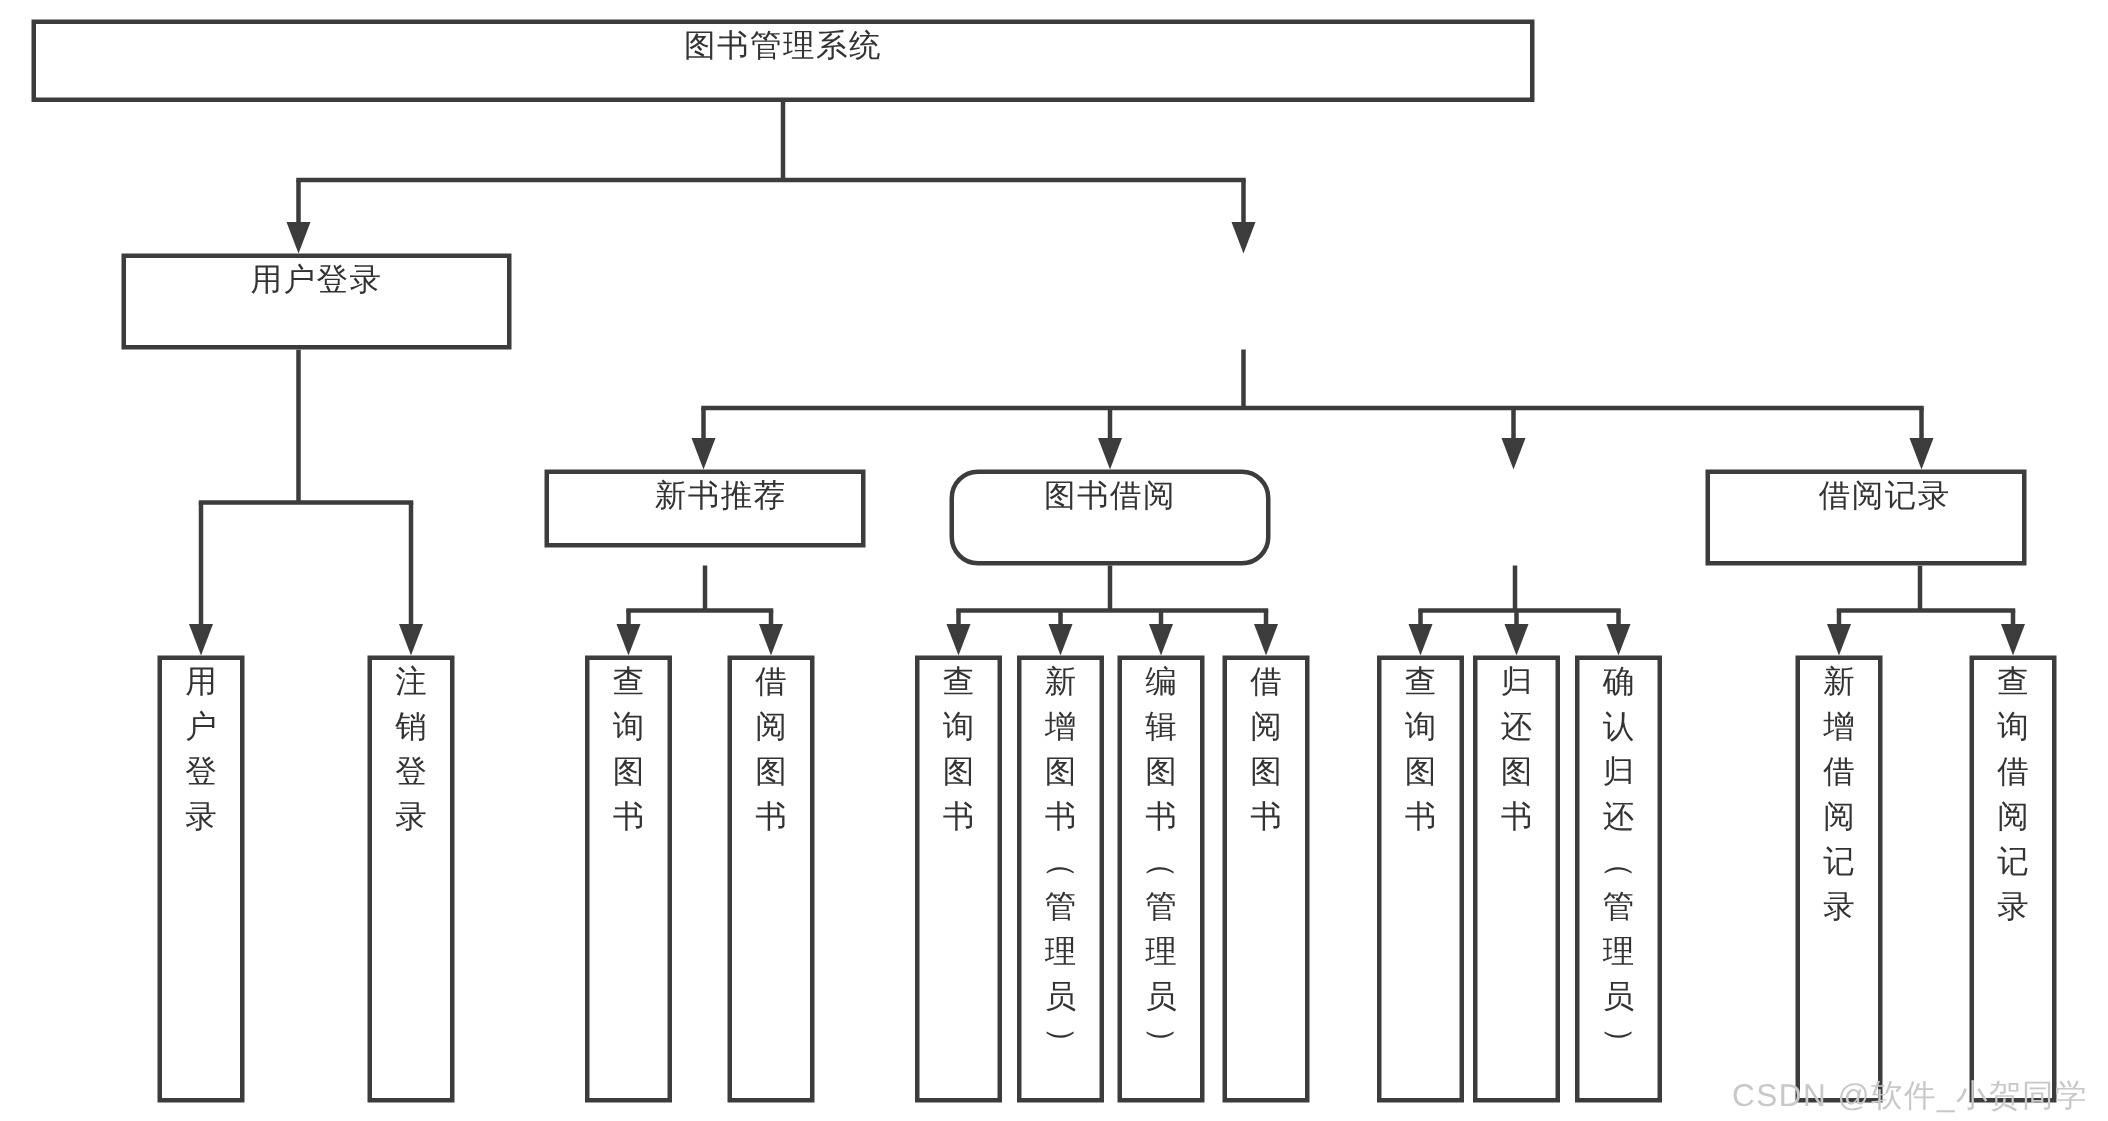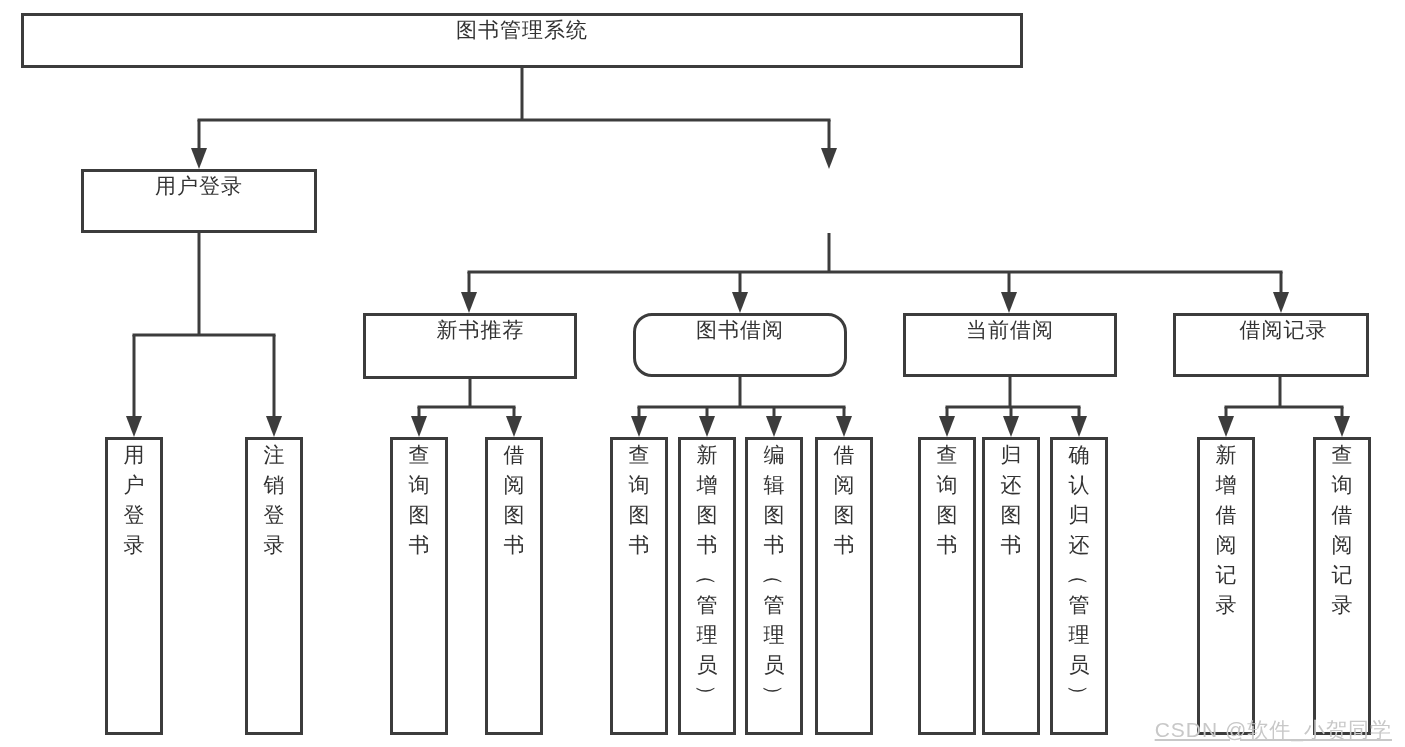--- a/index.html
+++ b/index.html
@@ -12,21 +12,21 @@
     position:absolute;box-sizing:border-box;border:3px solid #3c3c3c;background:#fff;
     display:flex;align-items:flex-start;justify-content:center;
     color:#333;font-size:21px;letter-spacing:1px;z-index:2;
   }
   .leaf{width:58px;top:437px;height:298px;letter-spacing:0;}
   .vtext{display:flex;flex-direction:column;align-items:center;justify-content:center;width:100%;}
   .vchar{display:block;height:30px;line-height:30px;font-size:21px;text-align:center;width:100%;}
   .vchar.rot{transform:rotate(90deg);}
   .watermark{
     position:absolute;top:716px;right:13px;font-size:21px;color:#c8c8c8;
-    z-index:6;white-space:nowrap;letter-spacing:1px;text-decoration:underline;
+    z-index:6;white-space:nowrap;letter-spacing:1px;
   }
 </style>
 </head>
 <body>
 
 <div class="canvas">
 
   <svg id="wires" width="1405" height="747" viewBox="0 0 1405 747">
       <line x1="522" y1="68" x2="522" y2="120" stroke="#3c3c3c" stroke-width="3"></line>
       <line x1="197.5" y1="120" x2="830.5" y2="120" stroke="#3c3c3c" stroke-width="3"></line>
@@ -79,34 +79,31 @@
       <line x1="1226" y1="407" x2="1226" y2="418" stroke="#3c3c3c" stroke-width="3"></line>
       <polygon points="1218,416 1234,416 1226,437" fill="#3c3c3c"></polygon>
       <line x1="1342" y1="407" x2="1342" y2="418" stroke="#3c3c3c" stroke-width="3"></line>
       <polygon points="1334,416 1350,416 1342,437" fill="#3c3c3c"></polygon>
     </svg>
 
   <div class="box" style="left:21px;top:13px;width:1002px;height:55px;">
     <span>图书管理系统</span>
   </div>
 
-  <div class="box" style="left:81px;top:169px;width:236px;height:64px;">
+  <div class="box" style="left:81px;top:169px;width:260px;height:64px;">
     <span>用户登录</span>
   </div>
 
-  <div class="box" style="left:363px;top:313px;width:214px;height:66px;padding-left:21px;">
+  <div class="box" style="left:363px;top:313px;width:214px;height:52px;padding-left:21px;">
     <span>新书推荐</span>
   </div>
   <div class="box" style="left:633px;top:313px;width:214px;height:64px;border-radius:19px;">
     <span>图书借阅</span>
   </div>
-  <div class="box" style="left:903px;top:313px;width:214px;height:64px;">
-    <span>当前借阅</span>
-  </div>
-  <div class="box" style="left:1173px;top:313px;width:196px;height:64px;padding-left:25px;">
+  <div class="box" style="left:1137px;top:313px;width:214px;height:64px;padding-left:25px;">
     <span>借阅记录</span>
   </div>
 
   <div class="box leaf" style="left:105px;">
     <span class="vtext">
         <span class="vchar">用</span>
         <span class="vchar">户</span>
         <span class="vchar">登</span>
         <span class="vchar">录</span>
       </span>

